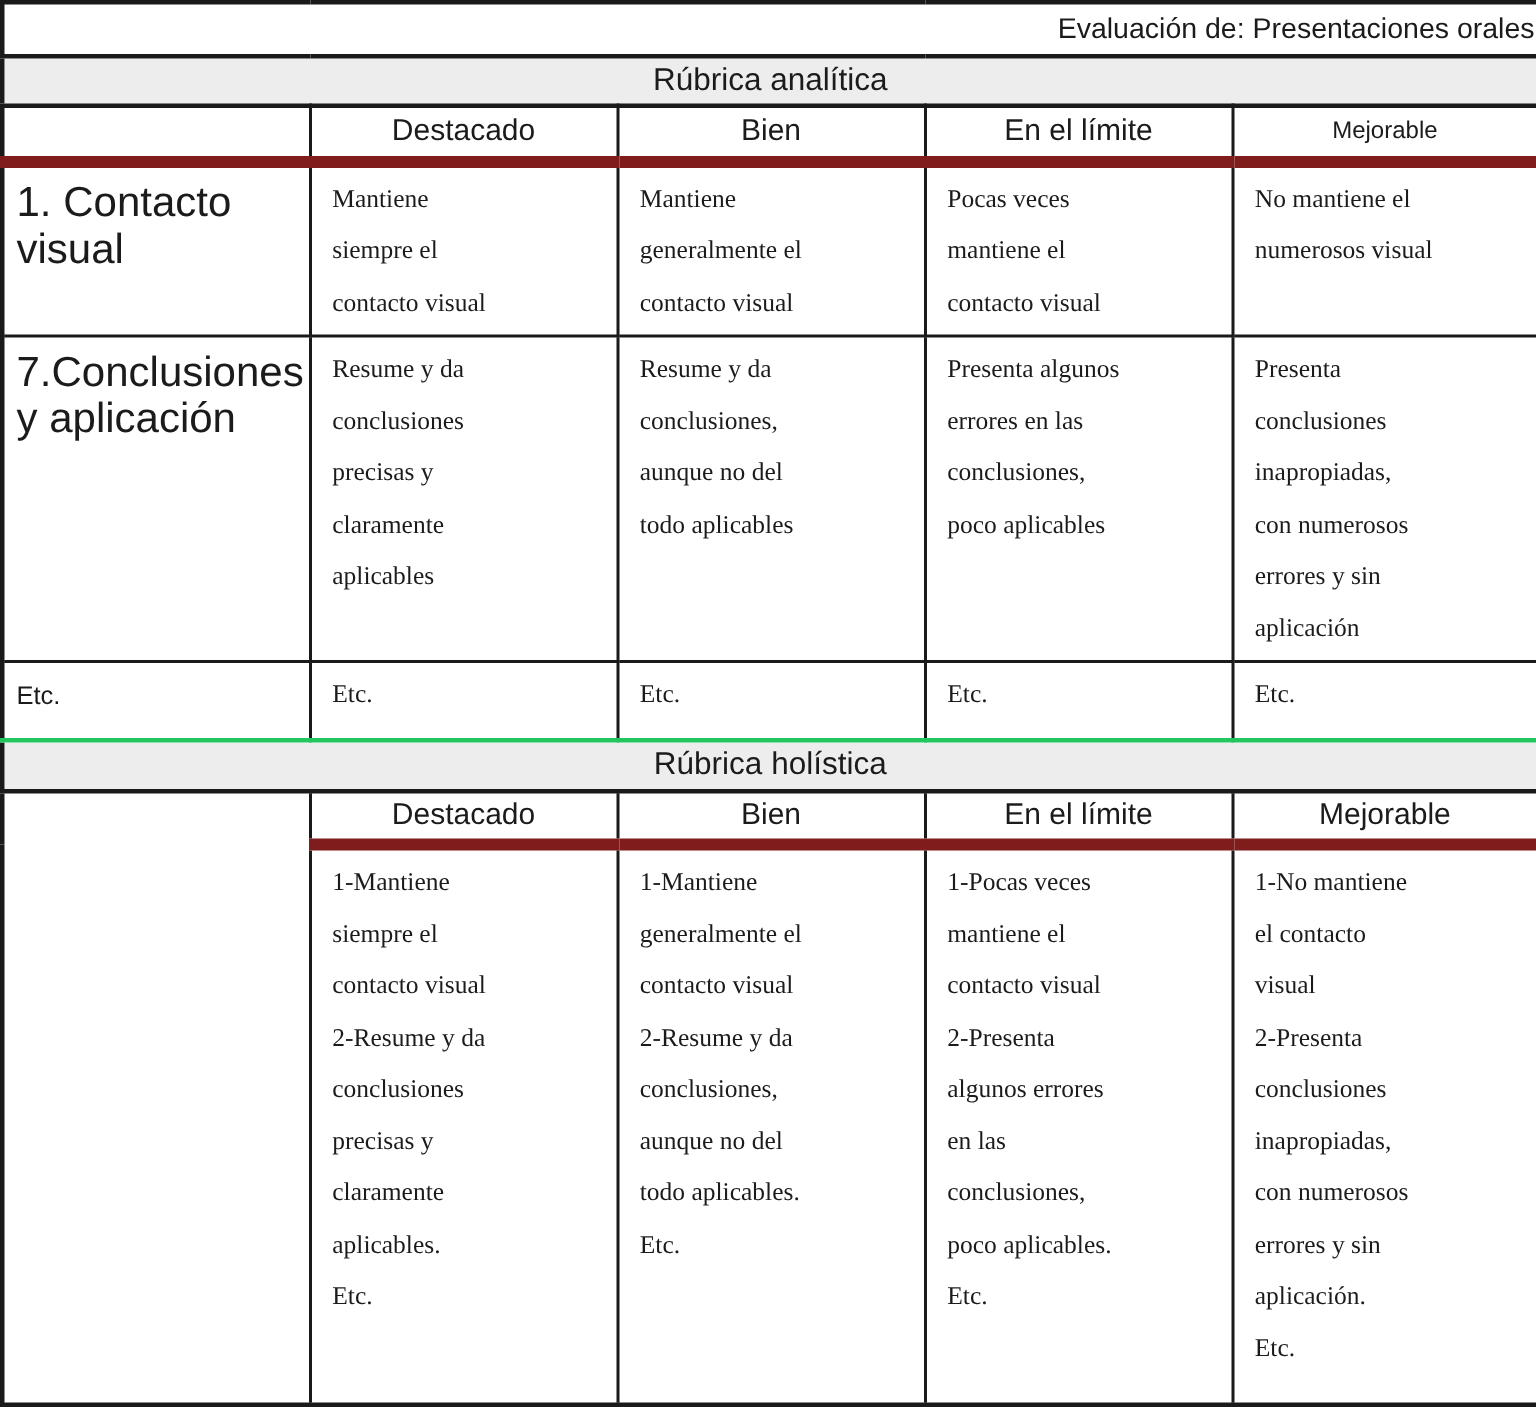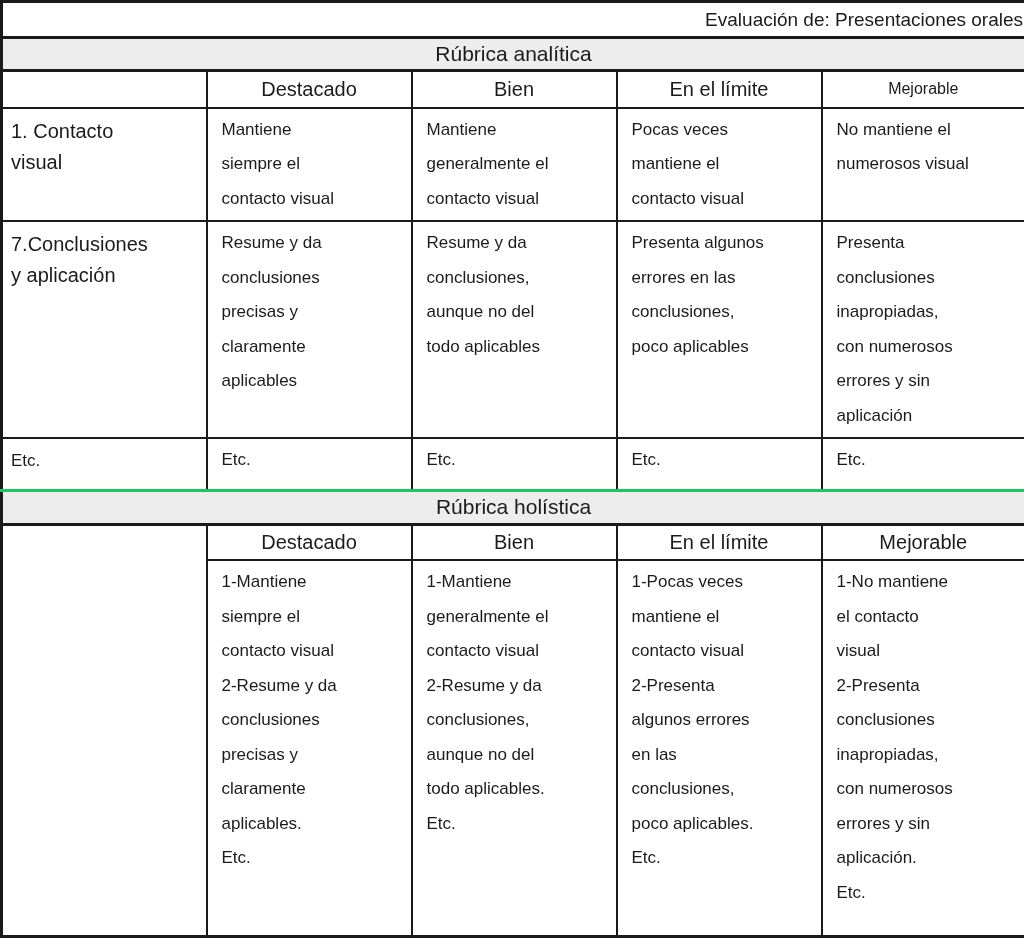--- a/index.html
+++ b/index.html
@@ -32,34 +32,35 @@
     text-align: center;
     vertical-align: middle;
     font-size: 21px;
     border-top: 3px solid #22c55e;
     border-bottom: 3px solid #1a1a1a;
   }
   td.colhead {
     text-align: center;
     vertical-align: middle;
     font-size: 20px;
-    border-bottom: 1px solid #7f1d1d;
+    border-bottom: 8px solid #7f1d1d;
   }
   td.colhead.small { font-size: 16px; }
   td.rowlabel {
-    font-size: 20px;
+    font-size: 28px;
     line-height: 31px;
     padding: 7px 4px 4px 8px;
     white-space: pre-line;
   }
   td.cell {
     font-size: 17px;
     line-height: 34.5px;
     padding: 4px 8px 4px 14px;
     white-space: pre-line;
+    font-family: Liberation Serif, serif;
   }
   td.etc-label {
     font-size: 17px;
     line-height: 30px;
     padding: 7px 4px 4px 8px;
   }
   td.merged-empty { background: #ffffff; }
 </style>
 </head>
 <body>

